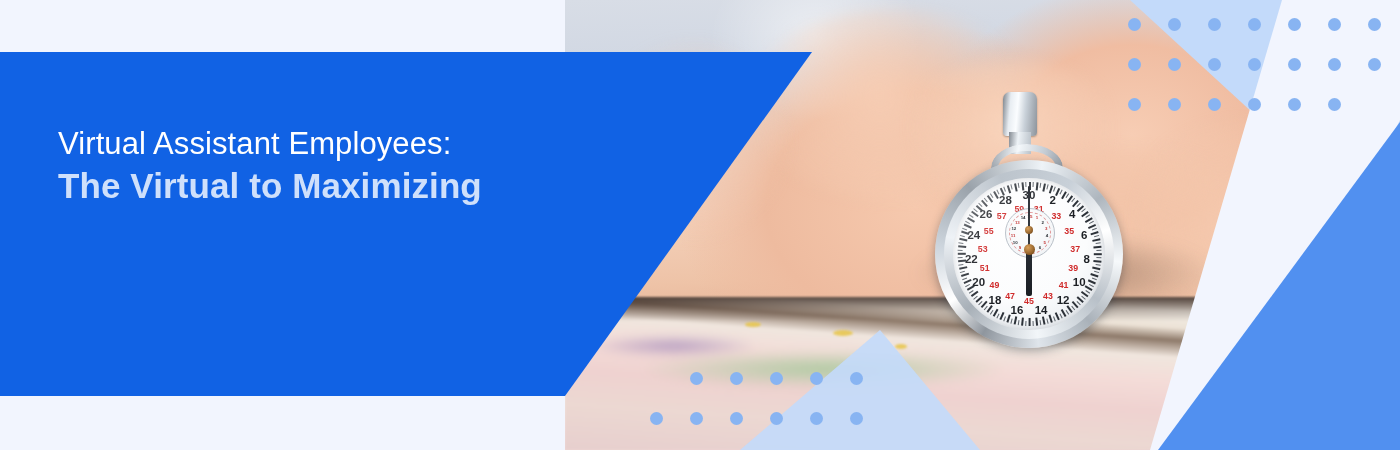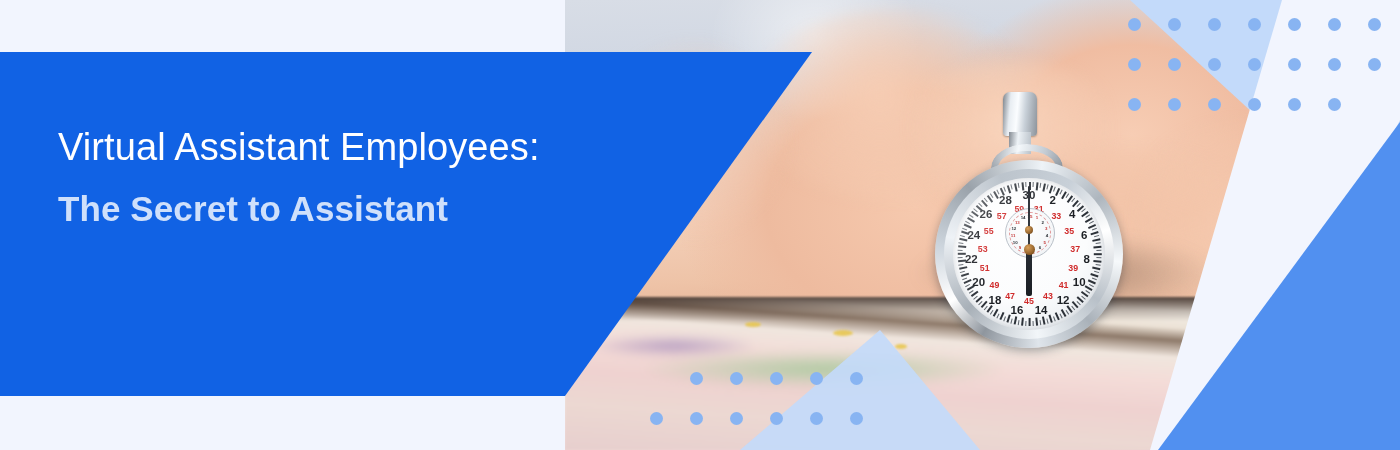--- a/index.html
+++ b/index.html
@@ -146,21 +146,21 @@
   }
 
   
   .headline{
     position:absolute;left:58px;top:128px;width:620px;z-index:7;
   }
   .hl-line{
     color:#CFE0FB;letter-spacing:.1px;white-space:nowrap;
     font-family:"Liberation Sans","DejaVu Sans",sans-serif;
   }
-  .hl-1{font-size:38px;font-weight:400;line-height:1.0;margin-bottom:25px;color:#FFFFFF;}
+  .hl-1{font-size:31px;font-weight:400;line-height:1.0;margin-bottom:9px;color:#FFFFFF;}
   .hl-2{font-size:35px;font-weight:700;line-height:1.0;margin-bottom:16px;}
   .hl-3{font-size:35px;font-weight:700;line-height:1.0;}
 </style>
 </head>
 <body>
 
 <div id="banner">
 
   <div class="photo-wrap">
     <div class="photo">
@@ -407,16 +407,16 @@
       <div class="dot" style="left: 0px; top: 80px;"></div>
       <div class="dot" style="left: 40px; top: 80px;"></div>
       <div class="dot" style="left: 80px; top: 80px;"></div>
       <div class="dot" style="left: 120px; top: 80px;"></div>
       <div class="dot" style="left: 160px; top: 80px;"></div>
       <div class="dot" style="left: 200px; top: 80px;"></div>
     </div>
 
   <div class="headline">
     <div class="hl-line hl-1">Virtual Assistant Employees:</div>
-    <div class="hl-line hl-2">The Secret to Assistant</div>
+    <div class="hl-line hl-2">The Virtual to Maximizing</div>
   </div>
 
 </div>
 
 </body></html>

